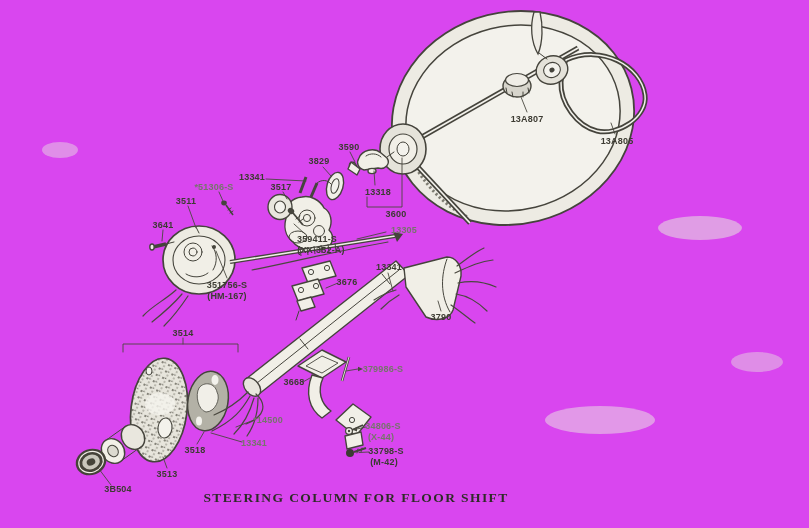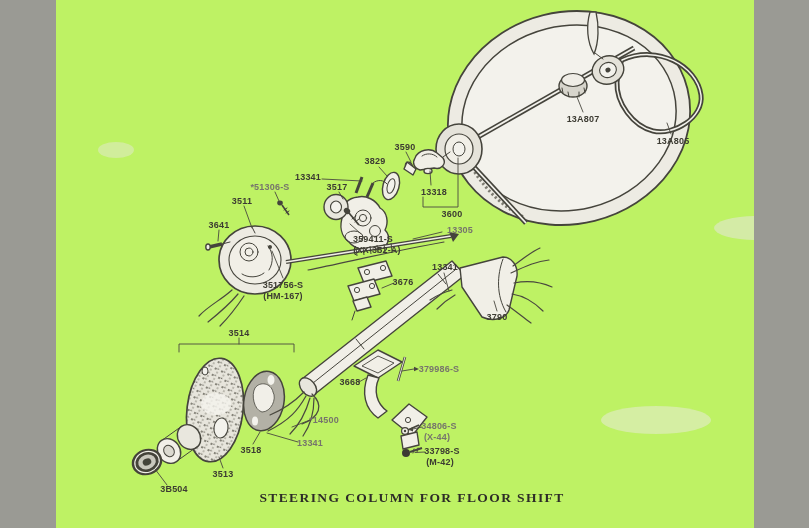--- a/index.html
+++ b/index.html
@@ -1,18 +1,18 @@
 <!DOCTYPE html>
 <html><head>
 <meta charset="utf-8">
 <style>
   html,body{margin:0;padding:0;background:#9a9a94;}
   .stage{
-    position:relative;width:698px;height:528px;margin:0 auto;
-    background:#bef264;overflow:hidden;
+    position:relative;width:809px;height:528px;margin:0 auto;
+    background:#d946ef;overflow:hidden;
     font-family:"Liberation Sans",sans-serif;
   }
   svg{display:block}
   .part{stroke:#45443c;stroke-width:1.4;fill:#f1efe7;stroke-linejoin:round;stroke-linecap:round;}
   .thin{stroke:#45443c;stroke-width:1;fill:none;stroke-linecap:round;}
   .wire{stroke:#4a483f;stroke-width:1.2;fill:none;stroke-linecap:round;}
   .leader{stroke:#4a483f;stroke-width:0.9;fill:none;stroke-linecap:round;}
   .lbl{font:bold 9px "Liberation Sans",sans-serif;fill:#3c3b32;letter-spacing:.2px;text-anchor:middle;}
   .faded{fill:#76746c;}
   .caption{font-family:"Liberation Serif",serif;font-size:13.5px;font-weight:600;

